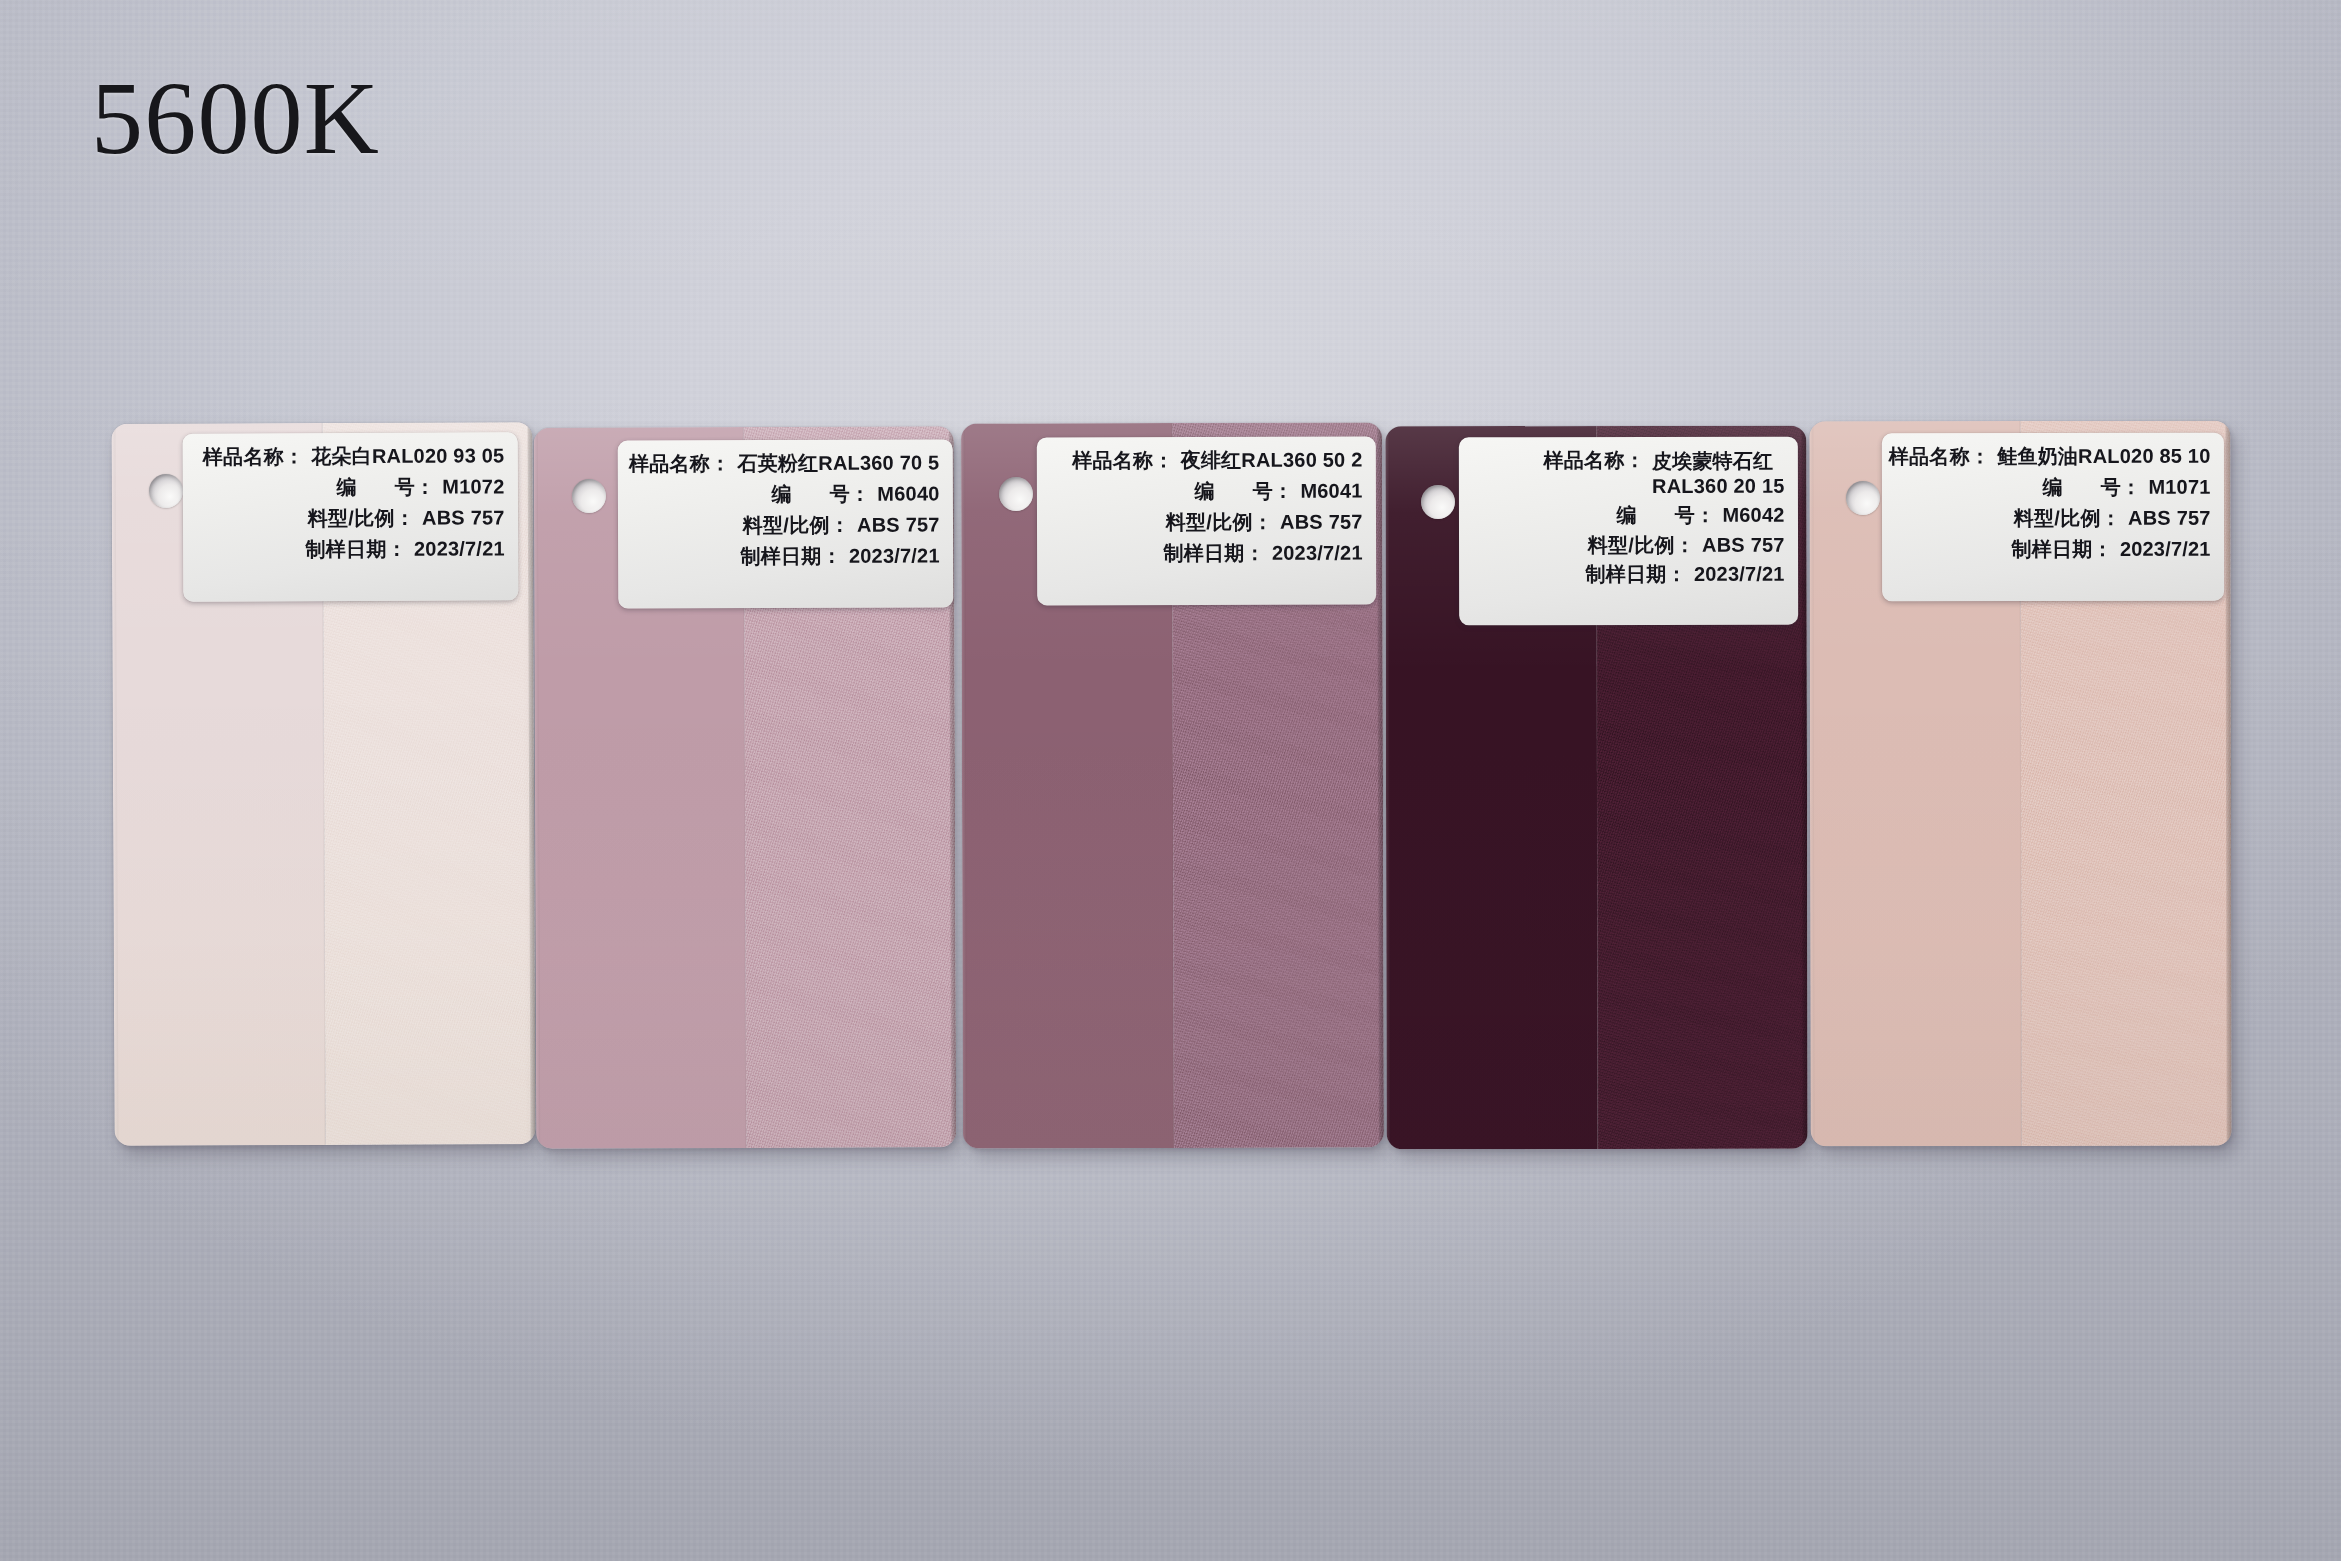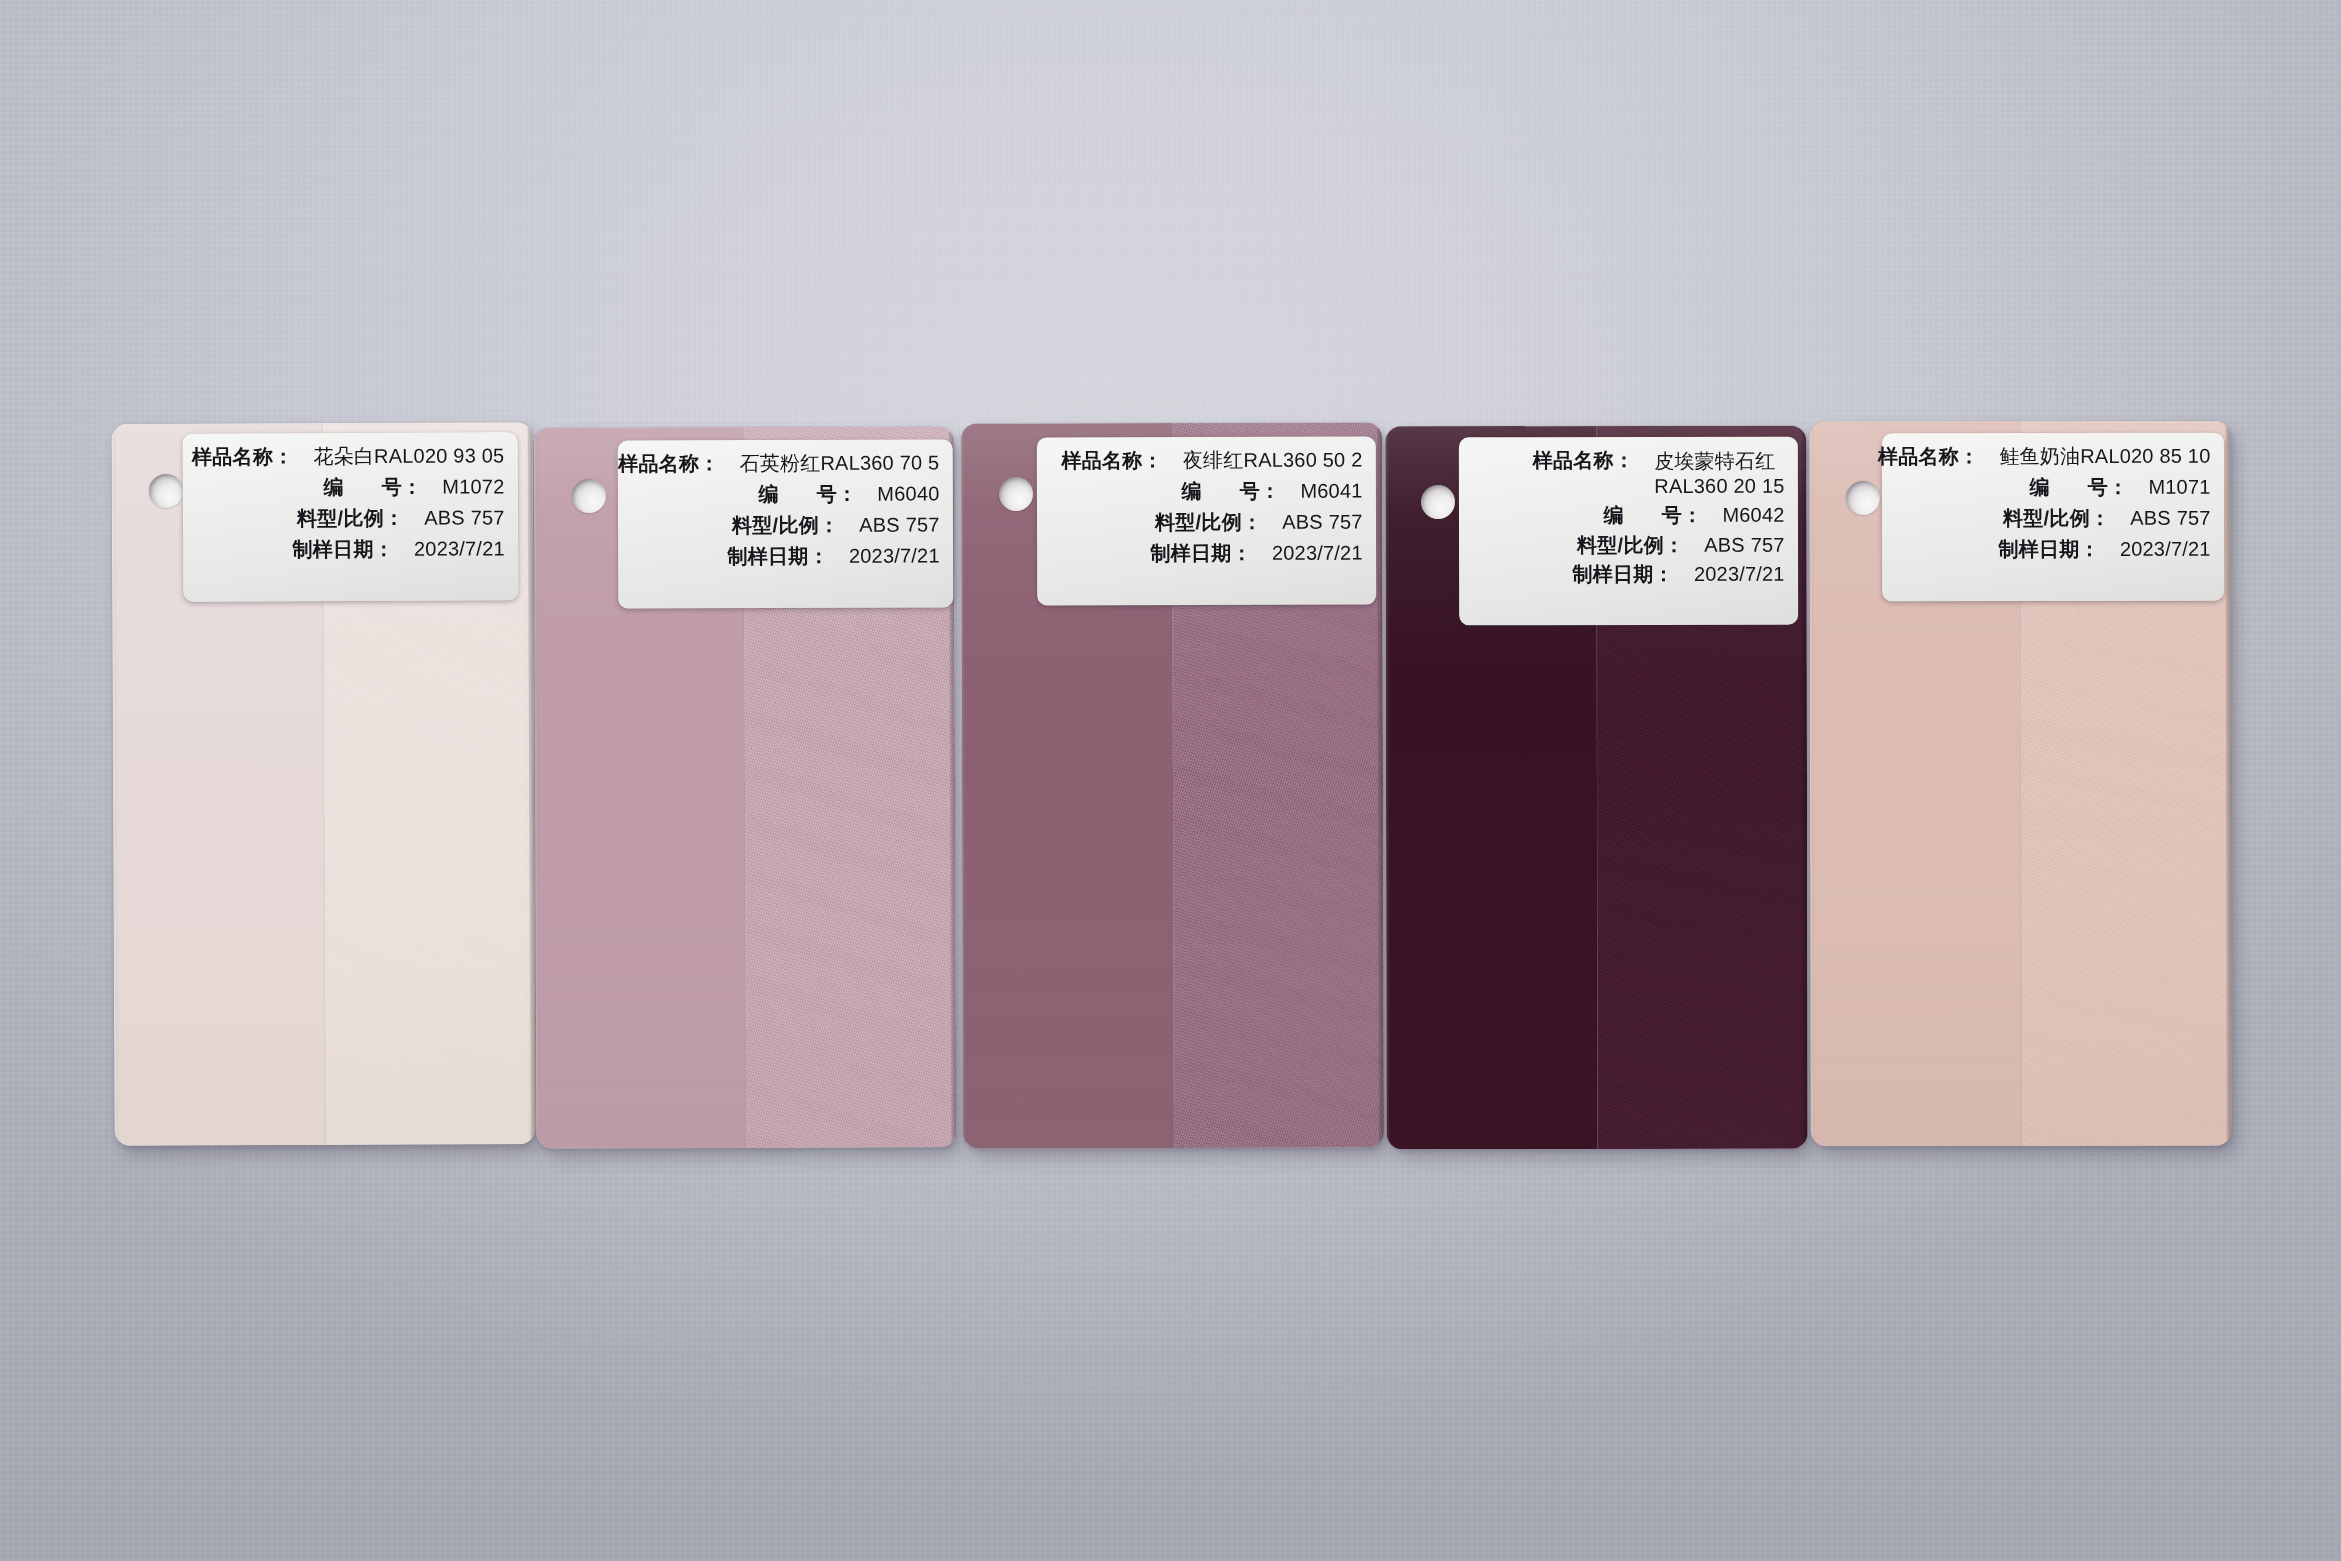--- a/index.html
+++ b/index.html
@@ -100,34 +100,35 @@
   }
   .label .row{display:flex;align-items:flex-start;margin-bottom:7.3px;justify-content:flex-end;}
   .label .row:last-child{margin-bottom:0;}
   .label .key{
     font-weight:bold;font-size:20px;line-height:1.18;
     white-space:nowrap;flex:0 0 auto;
     letter-spacing:0.3px;
   }
   .label .key .sp{display:inline-block;width:38px;}
   .label .val{
-    font-weight:normal;font-size:20px;line-height:1.18;
-    margin-left:20px;white-space:nowrap;letter-spacing:0.2px;
+    font-weight:bold;font-size:20px;line-height:1.18;
+    margin-left:7px;white-space:nowrap;letter-spacing:0.2px;
   }
   .label .val.two-line{white-space:normal;line-height:1.22;}
   .label .val .l2{display:block;}
   .label.tall .row{margin-bottom:6.1px;}
 
   
 </style>
 </head>
 <body>
 
 <div id="scene">
 
+  <div id="kelvin">5600K</div>
 
   <div id="plaques">
       <div class="plaque" style="left: 113px; top: 423px; width: 421px; height: 722px; transform: rotate(-0.25deg);">
         <div class="half smooth" style="background: linear-gradient(rgb(231, 218, 218) 0%, rgb(231, 218, 218) 45%, rgb(237, 223, 217) 100%);">
           <div class="sheen"></div>
           <div class="edge-l"></div>
         </div>
         <div class="half rough" style="background: linear-gradient(rgb(236, 224, 220) 0%, rgb(236, 224, 220) 45%, rgb(240, 228, 221) 100%);">
           <div class="grain"></div>
           <div class="sheen"></div>

